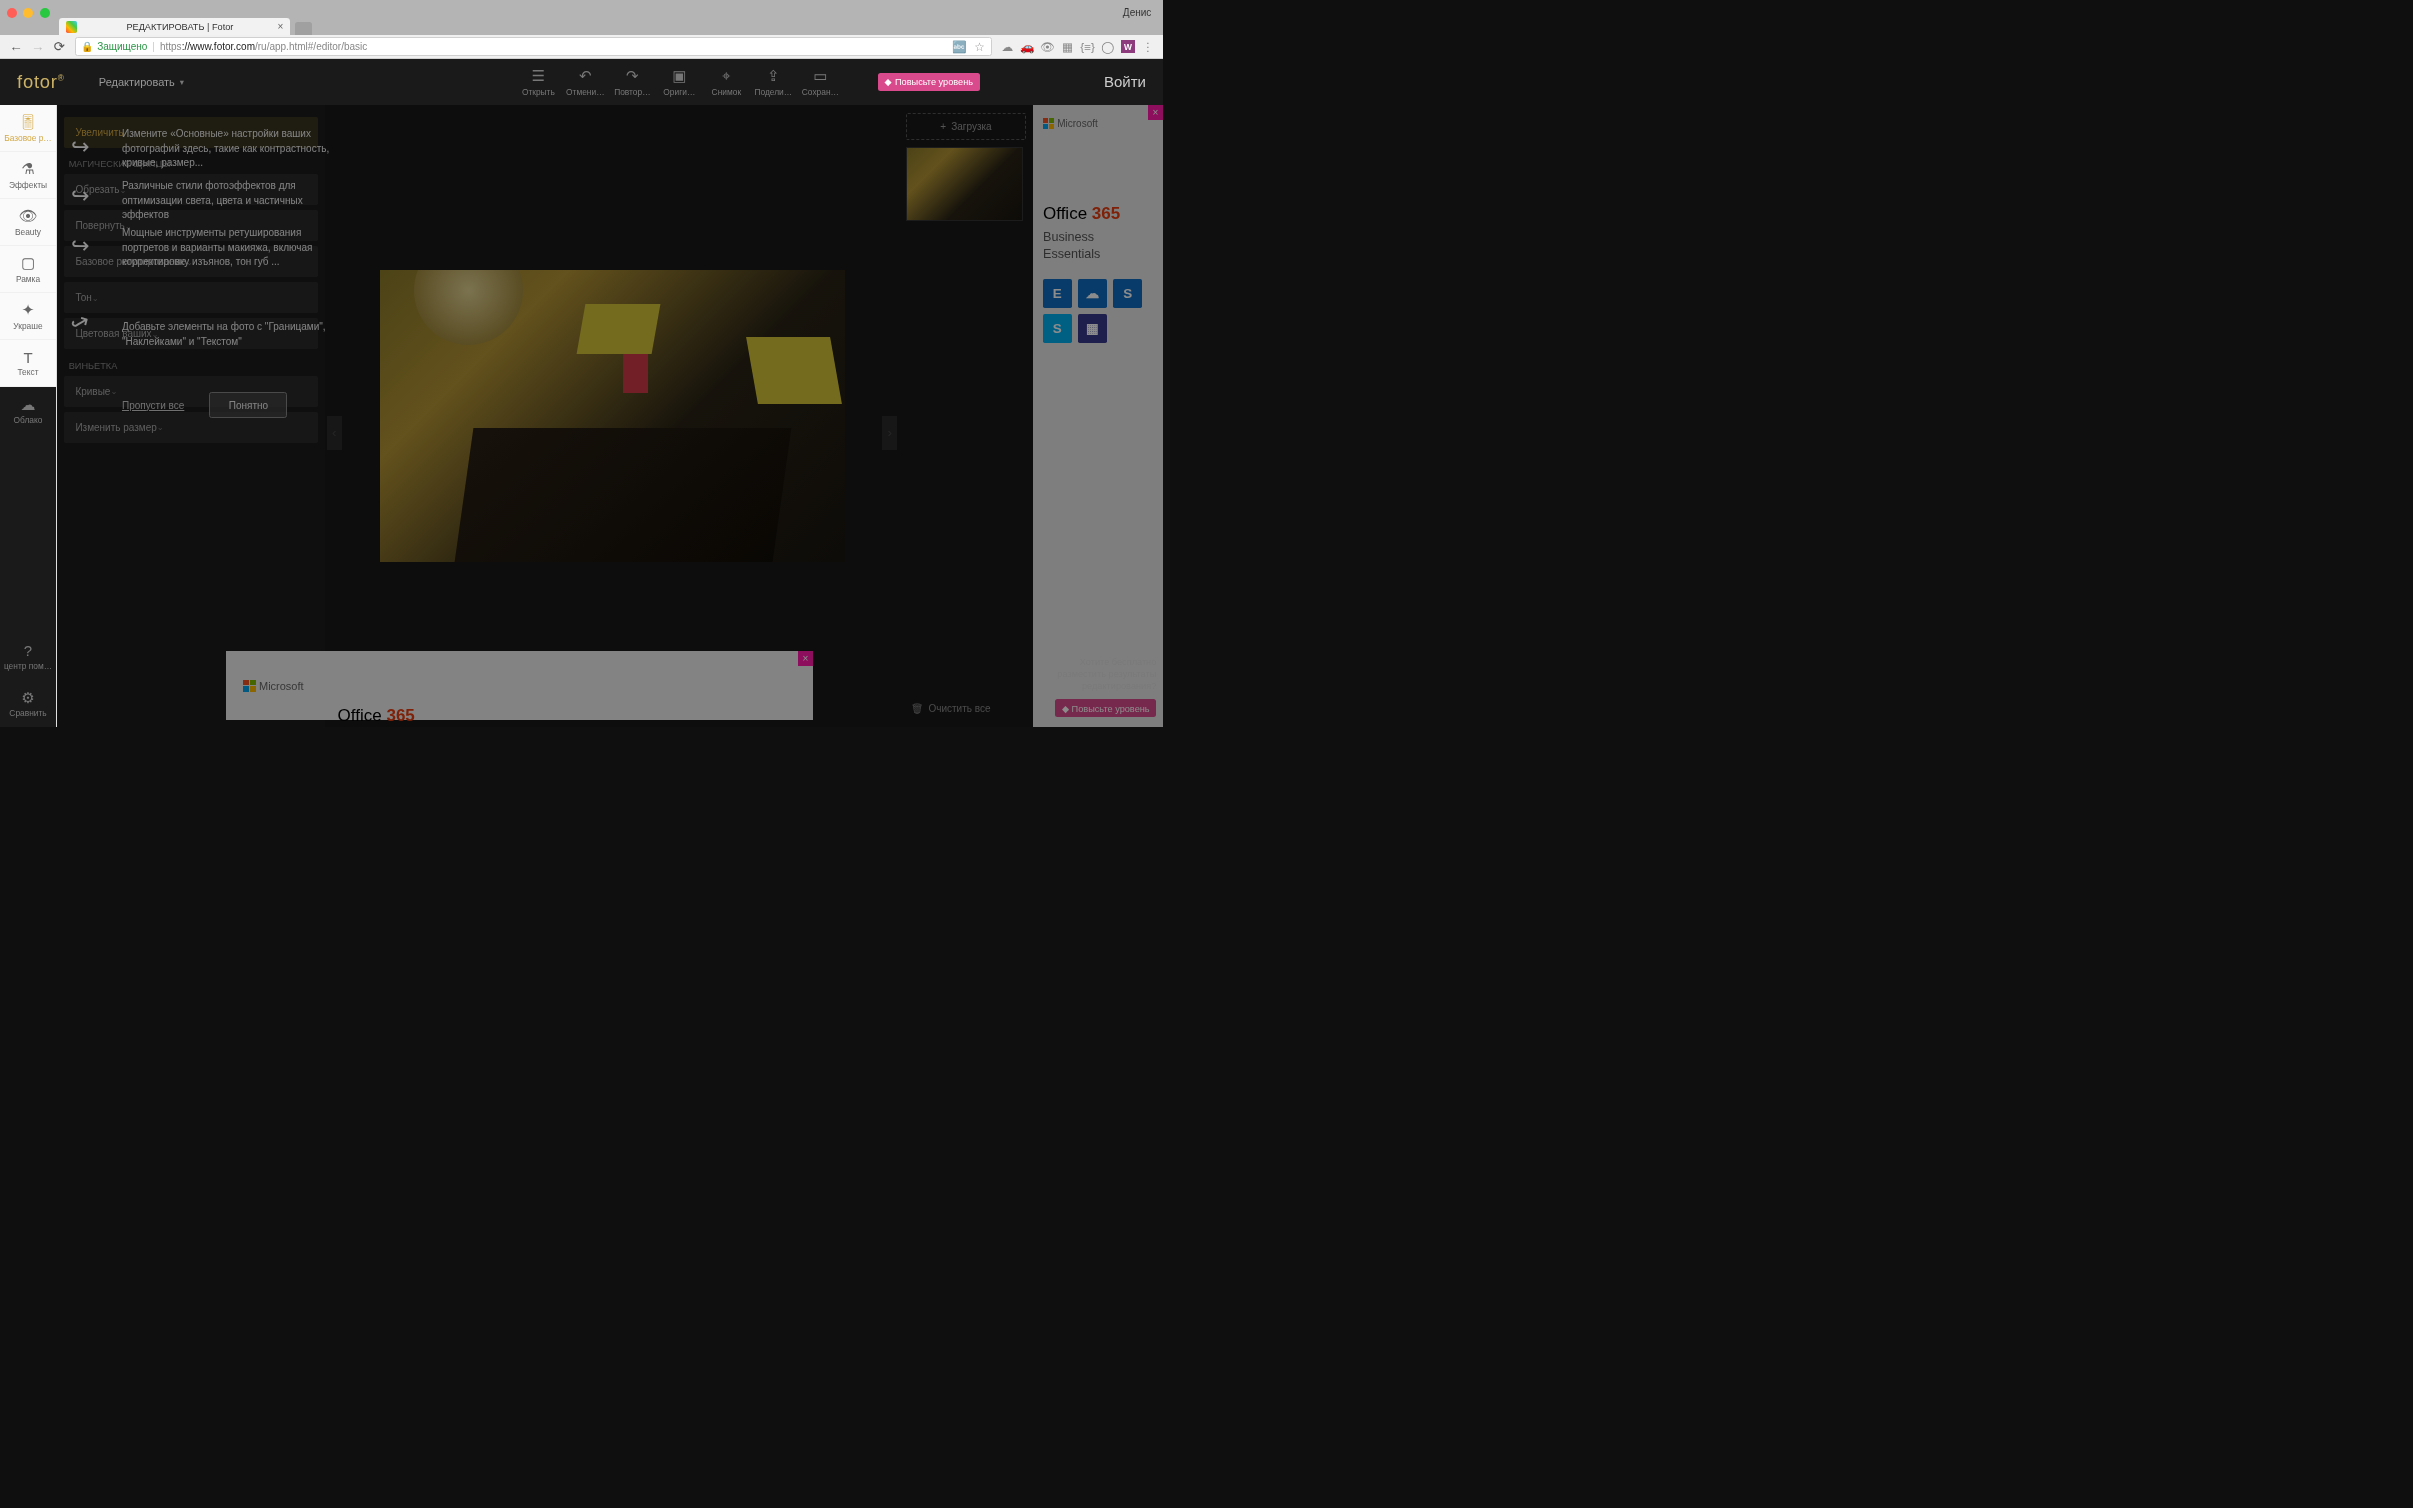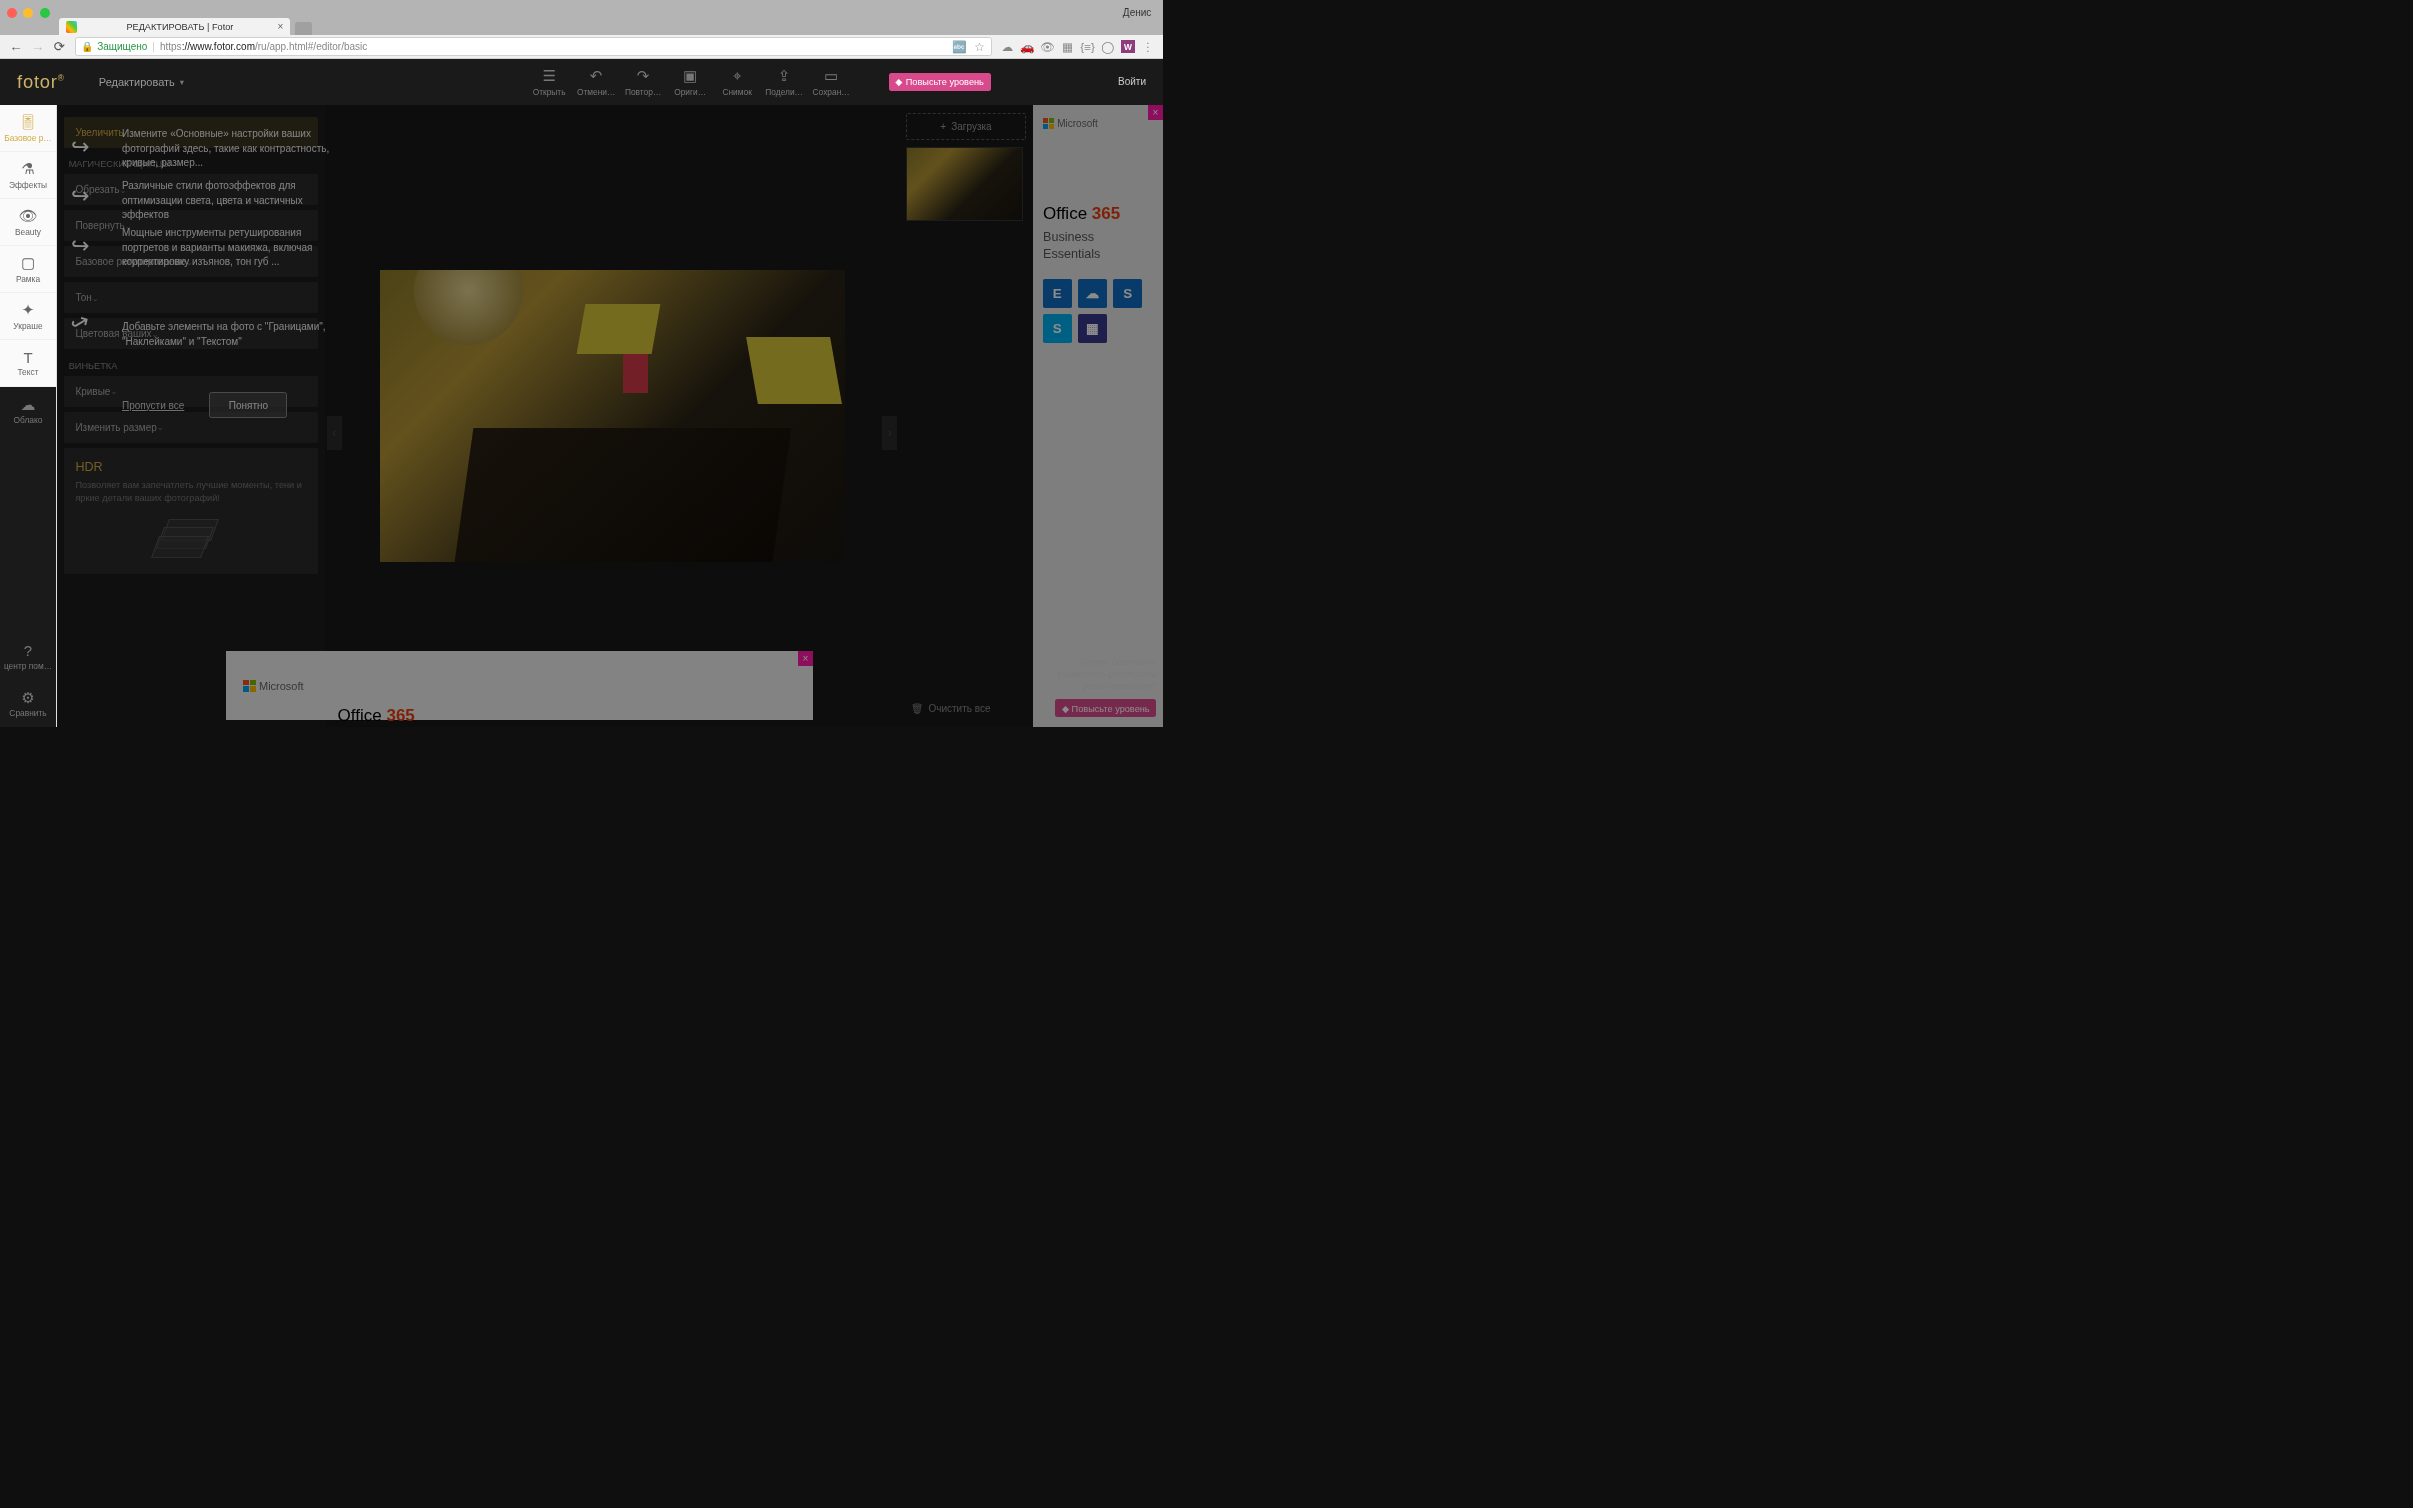--- a/index.html
+++ b/index.html
@@ -34,21 +34,21 @@
 
   
   .app-header { height: 46px; background: #1a1a1a; display:flex; align-items:center; padding: 0 17px; }
   .logo { color:#ccb266; font-size:18.4px; font-weight:300; letter-spacing:0.8px;}
   .logo sup { font-size:8.4px; }
   .edit-drop { color:#999; font-size:11px; margin-left:34px; display:flex; align-items:center; gap:5px;}
   .top-tools { display:flex; margin-left:auto; gap:0; }
   .top-tool { display:flex; flex-direction:column; align-items:center; color:#777; font-size:8.4px; width:47px; gap:1.7px;}
   .top-tool-icon { font-size:15px; }
   .upgrade-badge { background:#d94a8c; color:#fff; font-size:9.2px; padding:3.4px 6.7px; border-radius:2.5px; margin-left:34px; display:flex; align-items:center; gap:3.4px;}
-  .login-btn { color:#ccc; font-size:10px; margin-left: 25px; }
+  .login-btn { color:#ccc; font-size:15px; margin-left: 25px; }
 
   
   .main { display:flex; height: calc(100% - 105px); position: relative;}
   .left-rail { width: 57px; background: #fafafa; border-right:0.8px solid #e0e0e0; display:flex; flex-direction:column; align-items:center;}
   .rail-item { width:100%; height:47px; display:flex; flex-direction:column; align-items:center; justify-content:center; font-size:8.4px; color:#666; gap:1.7px; border-bottom:0.8px solid #f0f0f0;}
   .rail-item.dark { background:#1a1a1a; color:#777; border-bottom:none;}
   .rail-item.active { color:#d4a943;}
   .rail-icon { font-size:15px; }
   .rail-spacer { flex:1; background:#1a1a1a; width:100%;}
 
@@ -270,29 +270,20 @@
       </div>
     <div class="section-label">ВИНЬЕТКА</div>
     <div class="collapse-item">
         <span>Кривые</span>
         <span class="chev">⌄</span>
       </div>
     <div class="collapse-item">
         <span>Изменить размер</span>
         <span class="chev">⌄</span>
       </div>
-    <div class="hdr-card">
-      <div class="hdr-title">HDR</div>
-      <div class="hdr-desc">Позволяет вам запечатлеть лучшие моменты, тени и яркие детали ваших фотографий!</div>
-      <div class="hdr-illus">
-        <div class="hdr-layer" style="top:0;left:11.7px"></div>
-        <div class="hdr-layer" style="top:8.4px;left:6.7px"></div>
-        <div class="hdr-layer" style="top:17px;left:1.7px"></div>
-      </div>
-    </div>
   </div>
 
   <div class="canvas-area">
     <div class="canvas-center">
       <div class="arrow-lr left">‹</div>
       <div class="canvas-img">
 
         <div class="pcb-accent" style="width:109px;height:109px;border-radius:50%;background:radial-gradient(circle,#e0d090,#8a7020);top:-34px;left:34px"></div>
         <div class="pcb-accent" style="width:75px;height:50px;background:#d6c437;top:34px;left:201px;transform:skewX(-10deg)"></div>
         <div class="pcb-accent" style="width:25px;height:39px;background:#d03a4a;top:84px;left:243px"></div>

